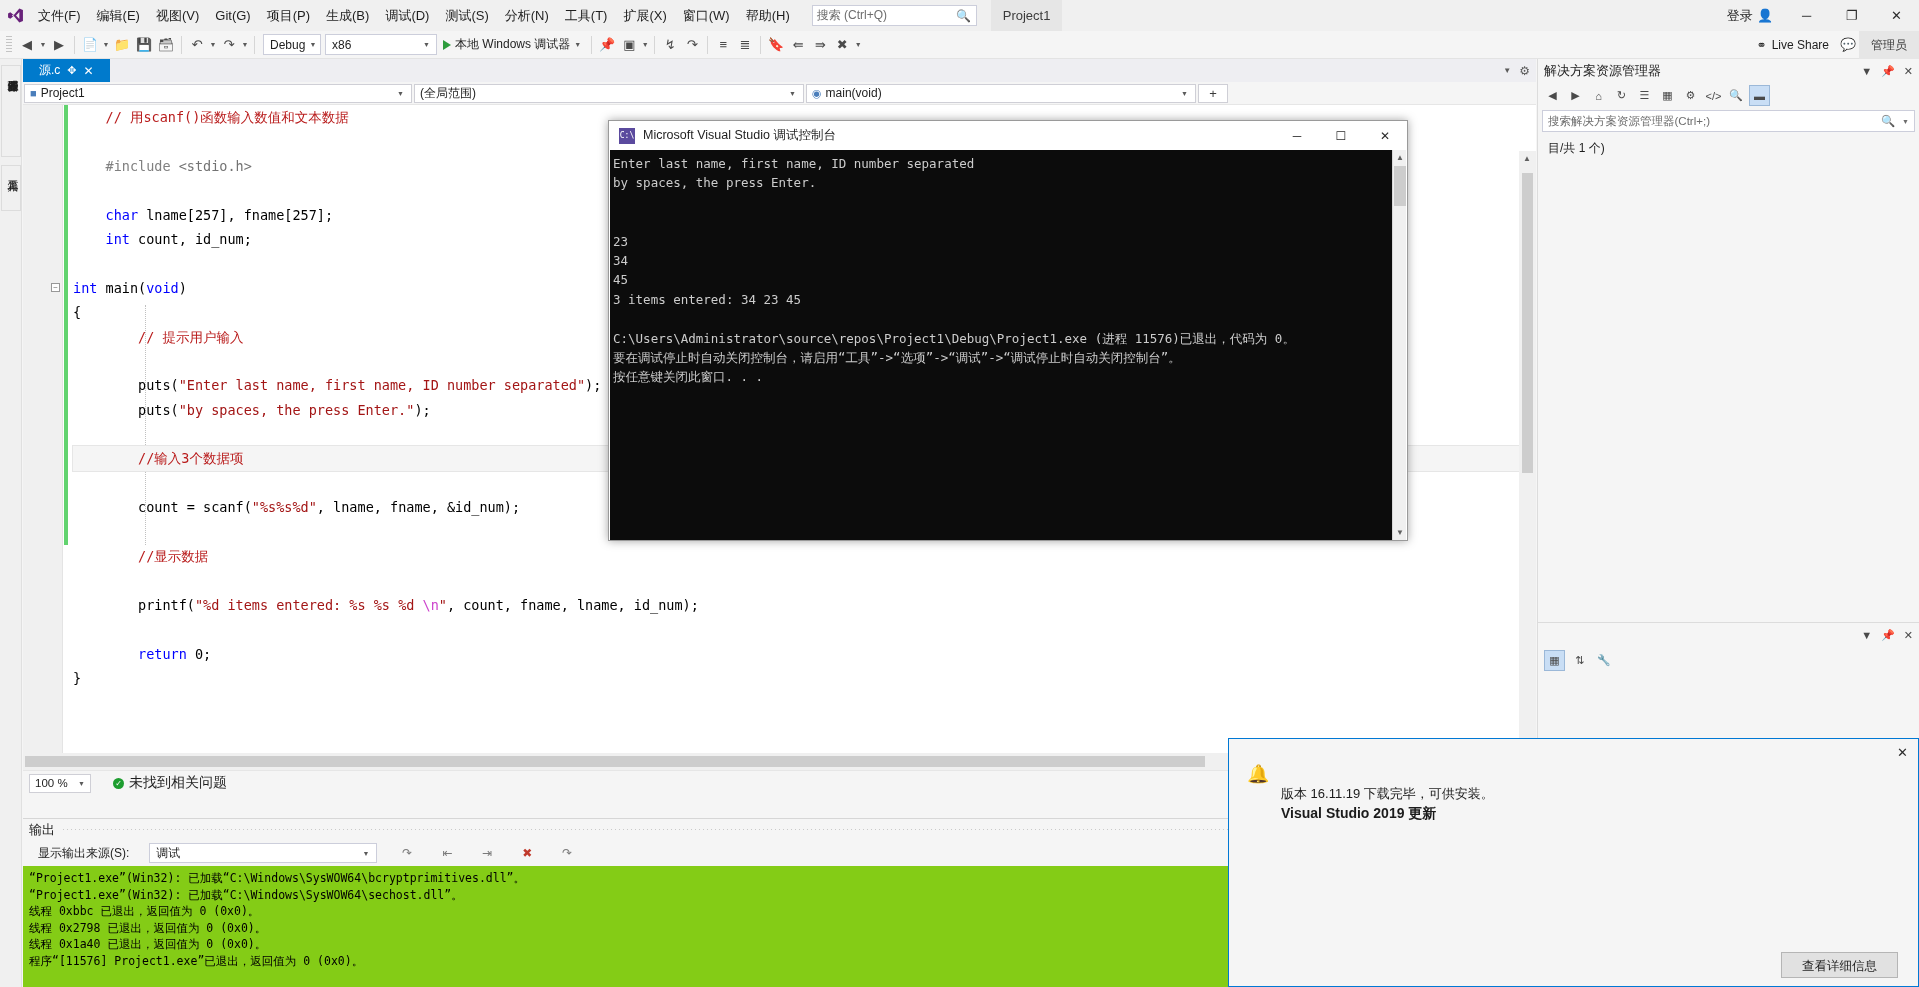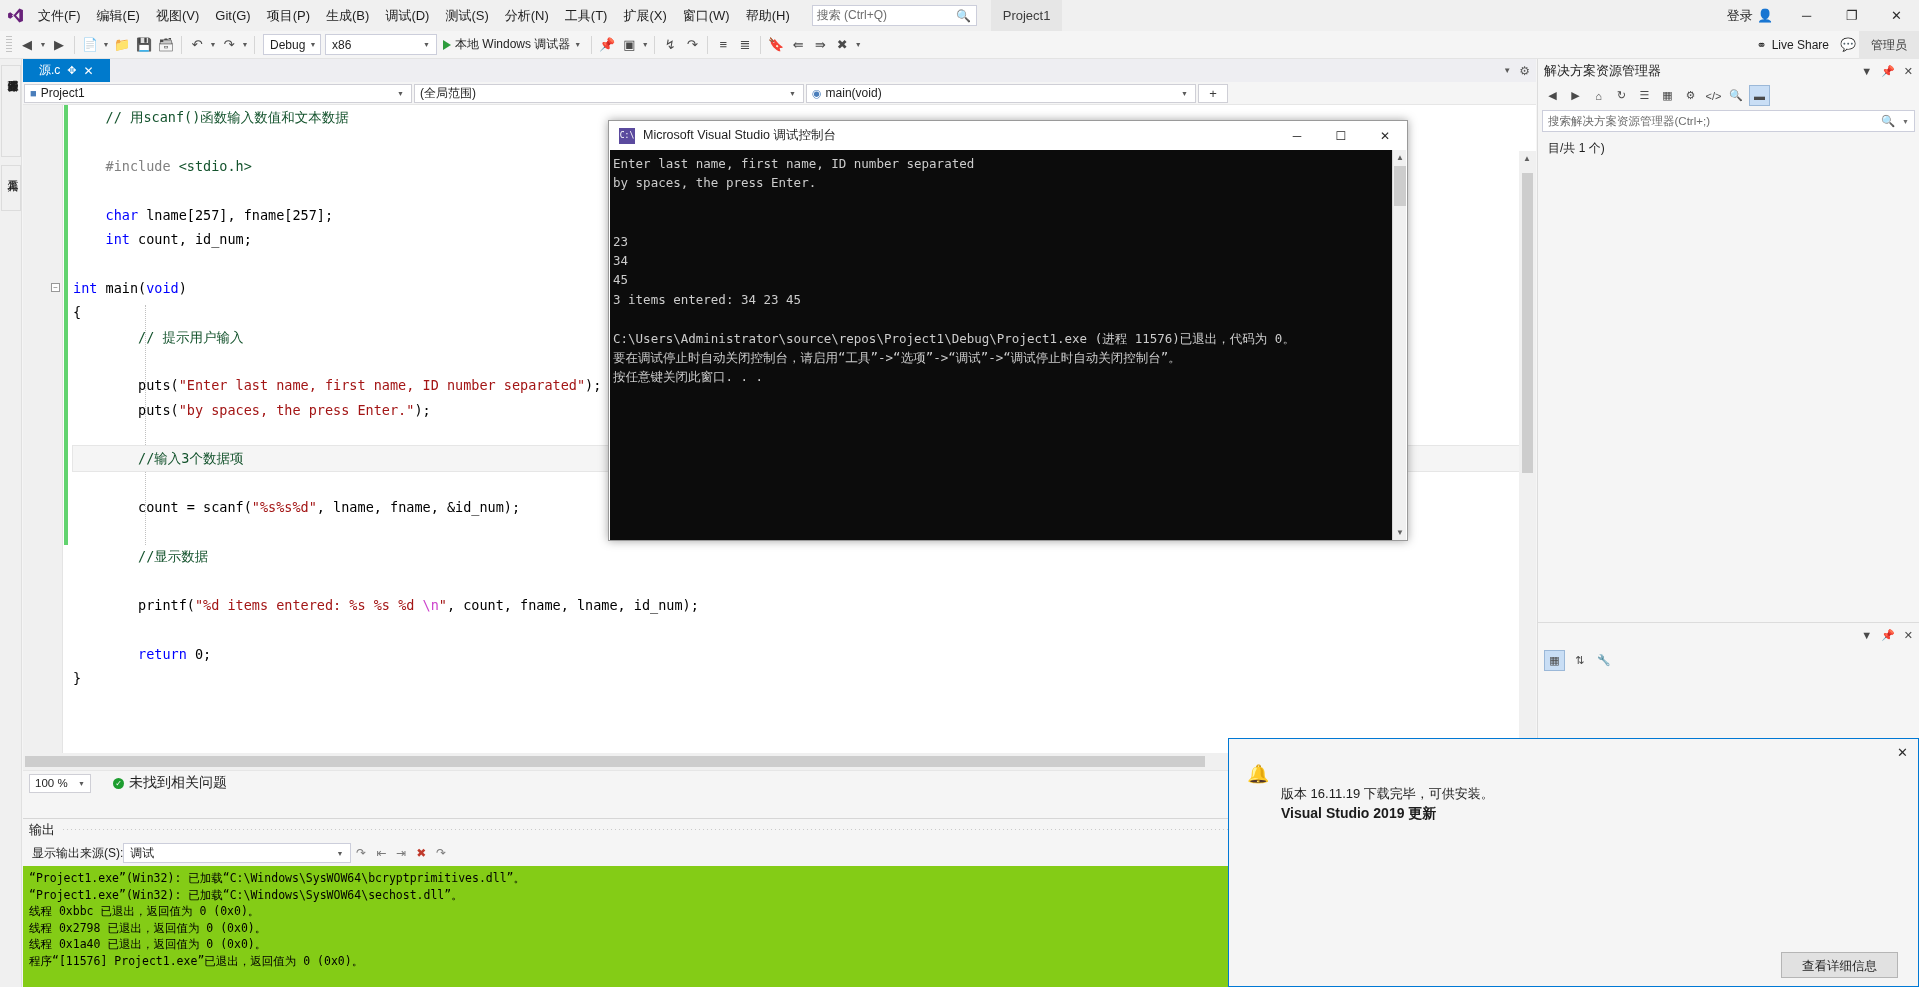--- a/index.html
+++ b/index.html
@@ -79,25 +79,25 @@
   .codearea { position: absolute; left: 0; top: 46px; width: 1513px; height: 648px; background: #ffffff; overflow: hidden; }
   .indicatormargin { position: absolute; left: 0; top: 0; width: 40px; height: 648px; background: #f0f0f0; border-right: 1px solid #e4e4e4; }
   .changebar { position: absolute; left: 41px; top: 0; width: 4px; height: 648px; }
   .codetext {
     position: absolute; left: 50px; top: 0; width: 1460px; height: 648px;
     font-family: "DejaVu Sans Mono", "Liberation Mono", monospace;
     font-size: 13.5px; line-height: 24.4px; color: #000000; white-space: pre;
   }
   .ln { height: 24.4px; }
   .k  { color: #0000ff; }
-  .cm { color: #14532d; }
+  .cm { color: #b91c1c; }
   .st { color: #a31515; }
   .esc{ color: #cc44cc; }
   .pp { color: #808080; }
-  .ppi{ color: #14532d; }
+  .ppi{ color: #737373; }
   .cur-line { background: #f5f5f5; outline: 1px solid #e6e6e6; }
   .foldbox { position: absolute; left: 28px; width: 9px; height: 9px; border: 1px solid #989898; background: #fff; color: #707070; font-size: 8px; line-height: 7px; text-align: center; }
   .guide { position: absolute; width: 0; border-left: 1px dotted #c0c0c0; }
 
   .hscrollrow { position: absolute; left: 0; top: 694px; width: 1513px; height: 17px; background: #f0f0f0; }
   .hthumb { position: absolute; left: 2px; top: 3px; width: 1180px; height: 11px; background: #cdcdcd; }
   .vscroll { position: absolute; right: 0; top: 46px; width: 17px; height: 648px; background: #f0f0f0; }
   .vthumb { position: absolute; left: 3px; top: 22px; width: 11px; height: 300px; background: #cdcdcd; }
   .vsar { position: absolute; left: 4px; font-size: 8px; color: #606060; }
 
@@ -122,21 +122,21 @@
 
   
   .rightbottom { position: absolute; left: 1537px; top: 622px; width: 382px; height: 177px; background: #f5f5f5; border-left: 1px solid #dcdcdc; border-top: 1px solid #dcdcdc; }
   .rbtoolbar { height: 26px; display: flex; align-items: center; gap: 4px; padding: 0 6px; }
 
   
   .outputpane { position: absolute; left: 23px; top: 818px; width: 1513px; height: 142px; background: #f5f5f5; border-top: 1px solid #d6d6d6; }
   .outhdr { height: 21px; display: flex; align-items: center; padding: 0 6px; font-size: 13px; }
   .outhdr .dots { flex: 1; height: 1px; margin: 0 8px; background-image: repeating-linear-gradient(to right, #c9c9c9 0 1px, transparent 1px 4px); }
   .outhdr .oi { display: flex; gap: 10px; color: #4a4a4a; font-size: 11px; }
-  .outtoolbar { height: 26px; display: flex; align-items: center; gap: 0; padding: 0 9px; }
+  .outtoolbar { height: 26px; display: flex; align-items: center; gap: 20px; padding: 0 15px; }
   .outlabel { font-size: 12px; }
   .outcombo { width: 228px; height: 20px; border: 1px solid #cccedb; background: #fff; display: flex; align-items: center; padding: 0 2px 0 6px; font-size: 12px; }
   .outcombo .oc { margin-left: auto; font-size: 7px; color: #5a5a5a; padding: 0 5px; }
   .obtn { width: 20px; height: 20px; display: flex; align-items: center; justify-content: center; font-size: 12px; color: #7a7a7a; }
   .outbody { position: absolute; left: 0; top: 47px; width: 1513px; height: 122px; background: #84cc16;
              font-family: "DejaVu Sans Mono", "Liberation Mono", monospace; font-size: 11.5px; line-height: 16.5px;
              color: #000; padding: 4px 0 0 6px; white-space: pre; overflow: hidden; }
   .outvscroll { position: absolute; right: 0; top: 47px; width: 15px; height: 122px; background: #f0f0f0; }
 
   

